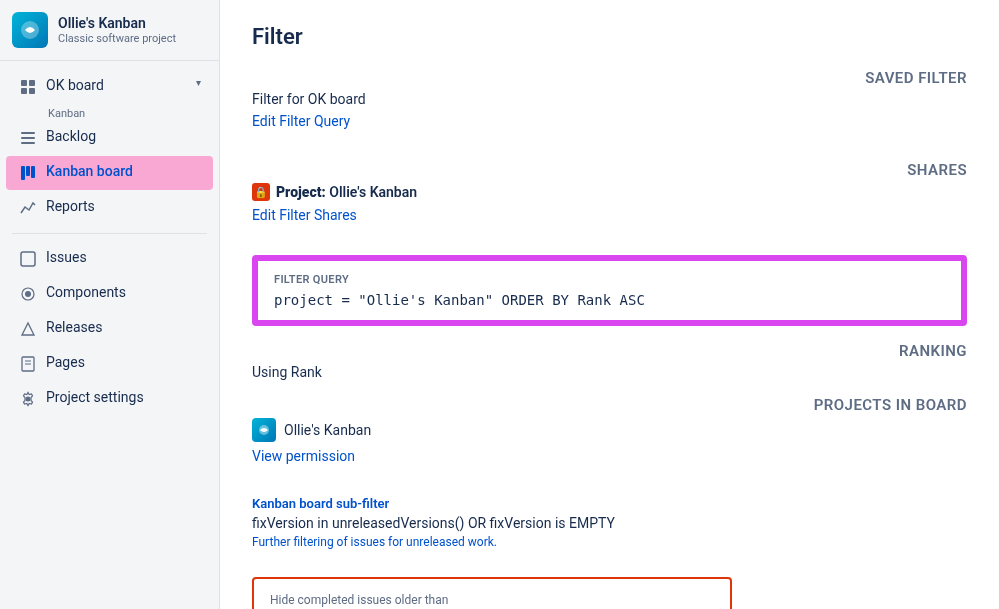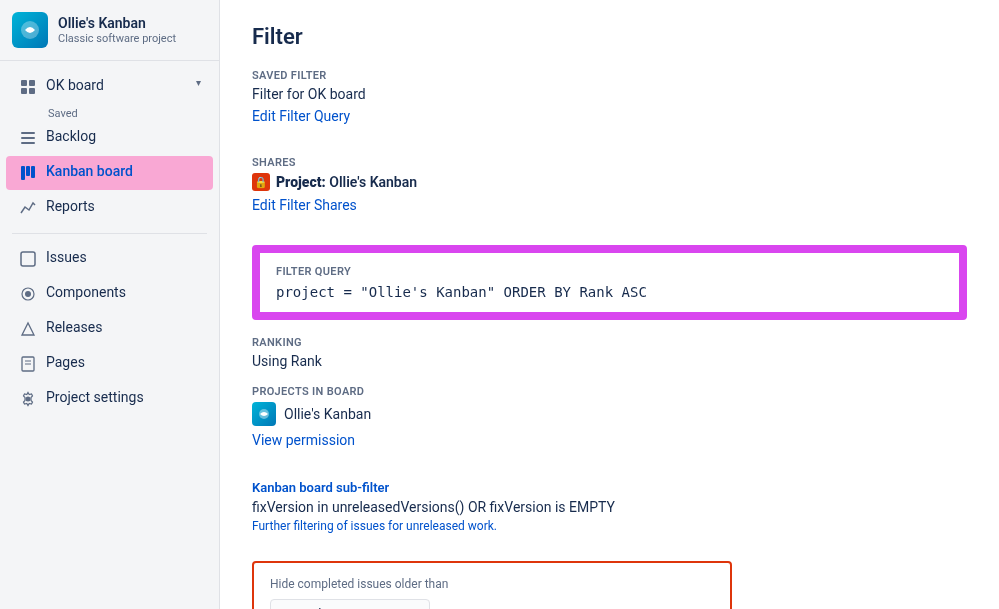--- a/index.html
+++ b/index.html
@@ -95,26 +95,27 @@
     }
 
     .filter-title {
       font-size: 22px;
       font-weight: 600;
       color: #172b4d;
       margin-bottom: 20px;
     }
 
     .section-label {
-      font-size: 11px;
+      font-size: 15px;
       font-weight: 600;
       color: #5e6c84;
       text-transform: uppercase;
       letter-spacing: 0.03em;
       margin-bottom: 4px;
+      text-align: right;
     }
     .section-value {
       font-size: 14px;
       color: #172b4d;
       margin-bottom: 4px;
     }
     .section-link {
       font-size: 14px;
       color: #0052cc;
       text-decoration: none;
@@ -135,21 +136,21 @@
       background: #de350b;
       border-radius: 3px;
       display: flex;
       align-items: center;
       justify-content: center;
       color: white;
       font-size: 11px;
     }
 
     .filter-query-box {
-      border: 8px solid #d946ef;
+      border: 6px solid #d946ef;
       border-radius: 4px;
       padding: 12px 16px;
       margin: 8px 0 16px 0;
       background: #fff;
     }
     .filter-query-label {
       font-size: 11px;
       font-weight: 600;
       color: #5e6c84;
       text-transform: uppercase;
@@ -274,21 +275,21 @@
           <svg width="16" height="16" viewBox="0 0 16 16" fill="currentColor">
               <rect x="1" y="1" width="6" height="6" rx="1"></rect>
               <rect x="9" y="1" width="6" height="6" rx="1"></rect>
               <rect x="1" y="9" width="6" height="6" rx="1"></rect>
               <rect x="9" y="9" width="6" height="6" rx="1"></rect>
             </svg>
         </span>
         <span>OK board</span>
         <span class="chevron">▾</span>
       </div>
-      <div class="nav-sub-label">Saved</div>
+      <div class="nav-sub-label">Kanban</div>
 
       <div class="nav-item">
         <span class="nav-icon">
           <svg width="16" height="16" viewBox="0 0 16 16" fill="currentColor">
               <rect x="1" y="2" width="14" height="2" rx="1"></rect>
               <rect x="1" y="7" width="14" height="2" rx="1"></rect>
               <rect x="1" y="12" width="14" height="2" rx="1"></rect>
             </svg>
         </span>
         <span>Backlog</span>

